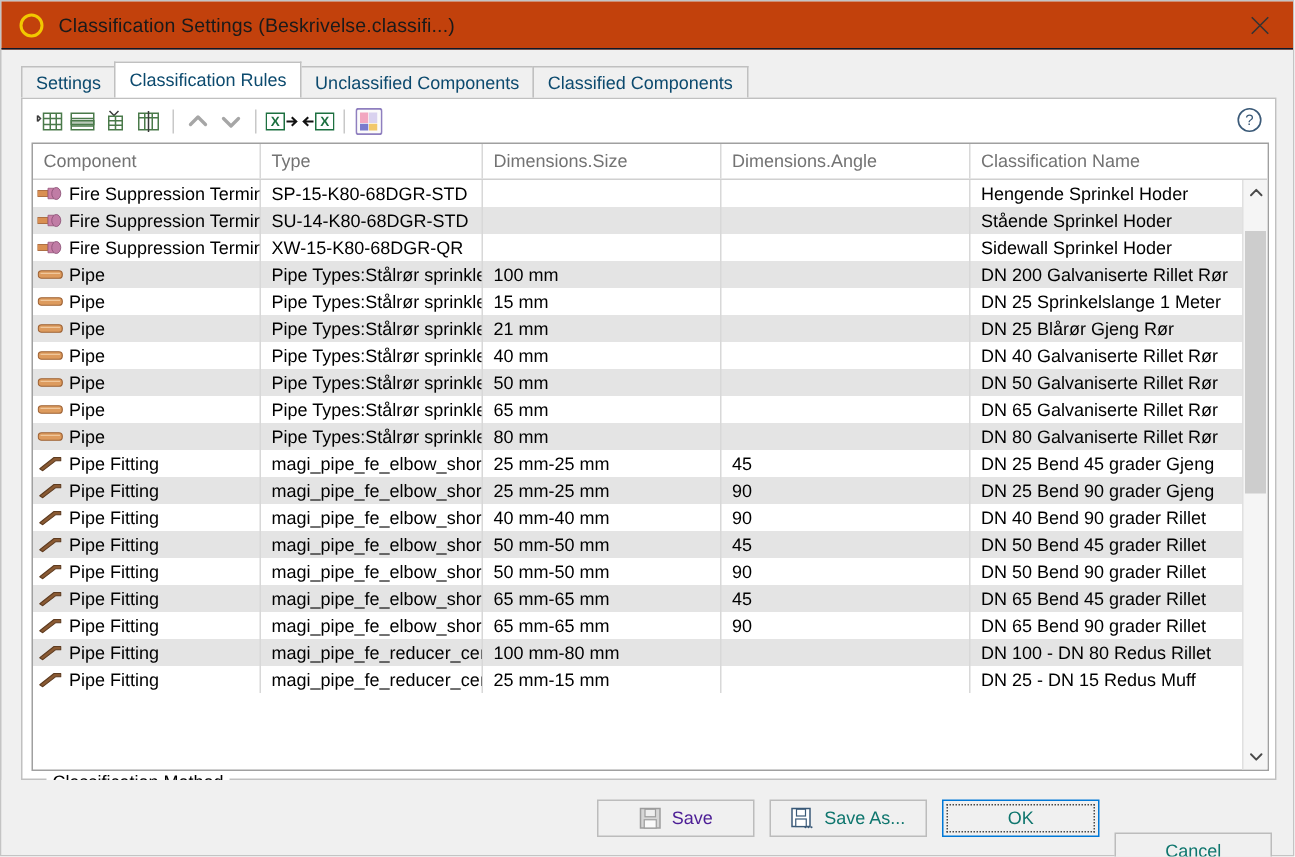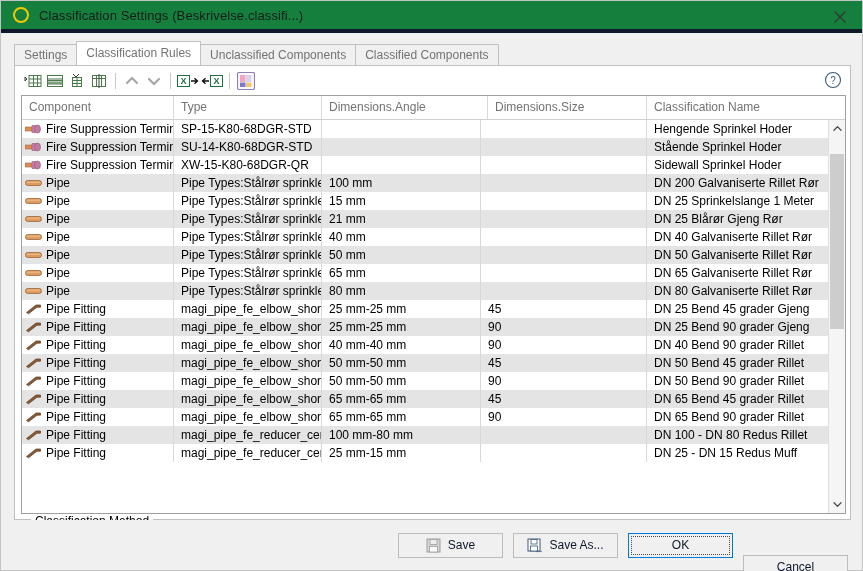--- a/index.html
+++ b/index.html
@@ -15,24 +15,24 @@
   #window {
     position: relative;
     width: 863px; height: 571px;
     background: #f0f0f0;
     border: 1px solid #c4c4c4;
   }
 
   
   #titlebar {
     height: 32px;
-    background: #15803d;
+    background: #c2410c;
     display: flex;
     align-items: center;
-    border-bottom: 4px solid #0f172a;
+    border-bottom: 1px solid #0f172a;
     position: relative;
   }
   #title-icon {
     width: 16px; height: 16px;
     margin-left: 12px; margin-right: 10px;
     border: 2.5px solid #f2c800;
     border-radius: 50%;
     background: transparent;
     flex: none;
   }
@@ -62,21 +62,21 @@
   }
   .tab {
     height: 21px;
     line-height: 20px;
     padding: 0 9px;
     background: #f0f0f0;
     border: 1px solid #c0c0c0;
     border-bottom: none;
     margin-right: -1px;
     font-size: 12px;
-    color: #737373;
+    color: #0c4a6e;
     white-space: nowrap;
     cursor: default;
     position: relative;
   }
   .tab.active {
     background: #ffffff;
     height: 24px;
     line-height: 23px;
     z-index: 6;
     border-color: #c0c0c0;
@@ -270,30 +270,30 @@
     padding-right: 14px;
     gap: 10px;
     background: #f0f0f0;
   }
   .btn {
     height: 25px;
     min-width: 98px;
     border: 1px solid #bcbcbc;
     background: #f0f0f0;
     font-size: 12px;
-    color: #0f172a;
+    color: #0f766e;
     display: flex;
     align-items: center;
     justify-content: center;
     gap: 7px;
     cursor: default;
     font-family: "Liberation Sans", sans-serif;
     padding: 0 10px;
   }
-  .btn.disabled { color: #0f172a; }
+  .btn.disabled { color: #4c1d95; }
   .btn.default {
     border: 1px solid #0078d7;
     outline: 1px dotted #4a4a4a;
     outline-offset: -4px;
   }
   #btn-save { width: 105px; }
   #btn-saveas { width: 105px; }
   #btn-ok { width: 105px; }
   #btn-cancel { width: 105px; margin-top: 44px; }
   .btn-icon { width: 15px; height: 15px; flex: none; }
@@ -413,22 +413,22 @@
           <circle cx="9" cy="9" r="7.5" fill="none" stroke="#3b5a78" stroke-width="1.1"></circle>
           <text x="9" y="12.6" font-size="10" font-family="'Liberation Sans',sans-serif" fill="#3b5a78" text-anchor="middle">?</text>
         </svg>
       </div>
     </div>
 
     <div id="grid-wrap">
       <div id="grid-head">
         <div class="hcell w0">Component</div>
         <div class="hcell w1">Type</div>
+        <div class="hcell w2">Dimensions.Size</div>
         <div class="hcell w3">Dimensions.Angle</div>
-        <div class="hcell w2">Dimensions.Size</div>
         <div class="hcell w4">Classification Name</div>
       </div>
 
       <div id="grid-body-area">
         <div id="grid-body">
             <div class="row">
               <div class="cell w0 c0">
                 <span class="cell-icon">
                   <svg width="17" height="12" viewBox="0 0 17 12">
                     <rect x="0" y="4" width="7" height="4" fill="#d98f52" stroke="#a8673a" stroke-width="0.6"></rect>

